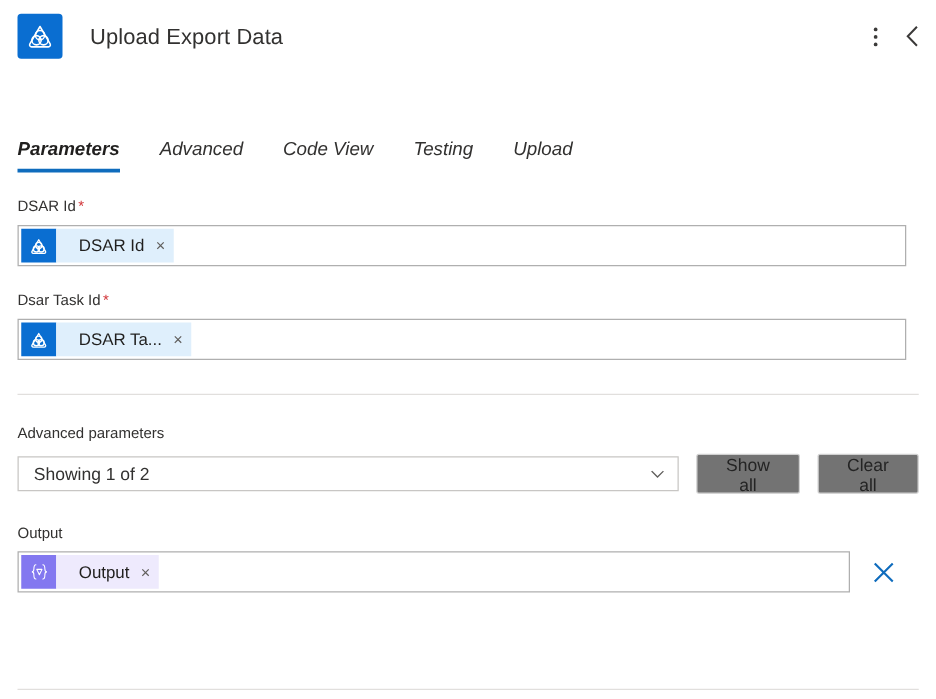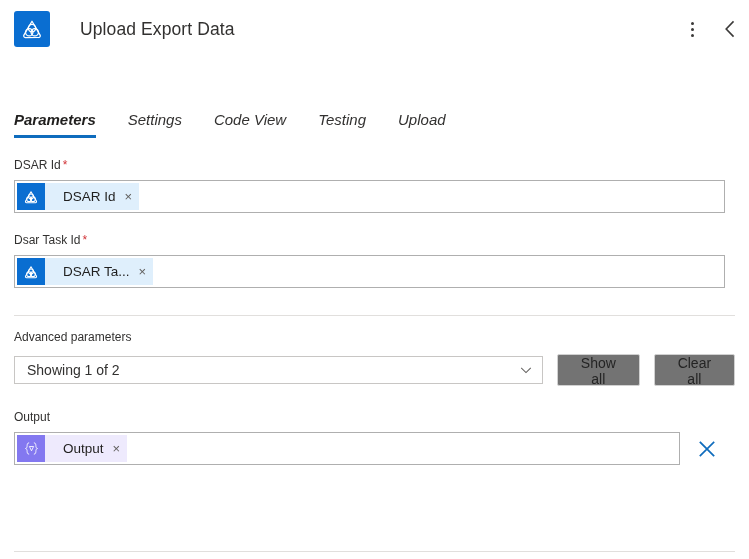--- a/index.html
+++ b/index.html
@@ -17,21 +17,20 @@
     -webkit-font-smoothing: antialiased;
   }
 
   
   .header {
     height: 58px;
     display: flex;
     align-items: center;
     padding: 0 12px 0 14px;
     box-sizing: border-box;
-    gap: 8px;
   }
   .app-icon {
     width: 36px;
     height: 36px;
     background: #0a6ed1;
     border-radius: 3px;
     flex: 0 0 auto;
     display: flex;
     align-items: center;
     justify-content: center;
@@ -263,21 +262,21 @@
       <path d="M11 3 L4.2 10 L11 17" fill="none" stroke="#3b3a39" stroke-width="1.6" stroke-linecap="square" stroke-linejoin="miter"></path>
     </svg>
   </div>
 </div>
 
 <div class="tabs">
   <div class="tab active">
     <span>Parameters</span>
   </div>
   <div class="tab">
-    <span>Settings</span>
+    <span>Advanced</span>
   </div>
   <div class="tab">
     <span>Code View</span>
   </div>
   <div class="tab">
     <span>Testing</span>
   </div>
   <div class="tab">
     <span>Upload</span>
   </div>
@@ -326,21 +325,21 @@
           <span class="token-x">×</span>
         </span>
       </span>
     </div>
   </div>
 </div>
 
 <div class="divider full"></div>
 
 <div class="content">
-  <div class="field" style="margin-top:12px;">
+  <div class="field" style="margin-top:21px;">
     <div class="field-label">Advanced parameters</div>
     <div class="adv-row">
       <div class="select">
         <span>Showing 1 of 2</span>
         <svg width="14" height="14" viewBox="0 0 16 16" aria-hidden="true">
           <path d="M3 6 L8 11 L13 6" fill="none" stroke="#605e5c" stroke-width="1.2" stroke-linecap="square"></path>
         </svg>
       </div>
       <button class="btn">Show all</button>
       <button class="btn">Clear all</button>

